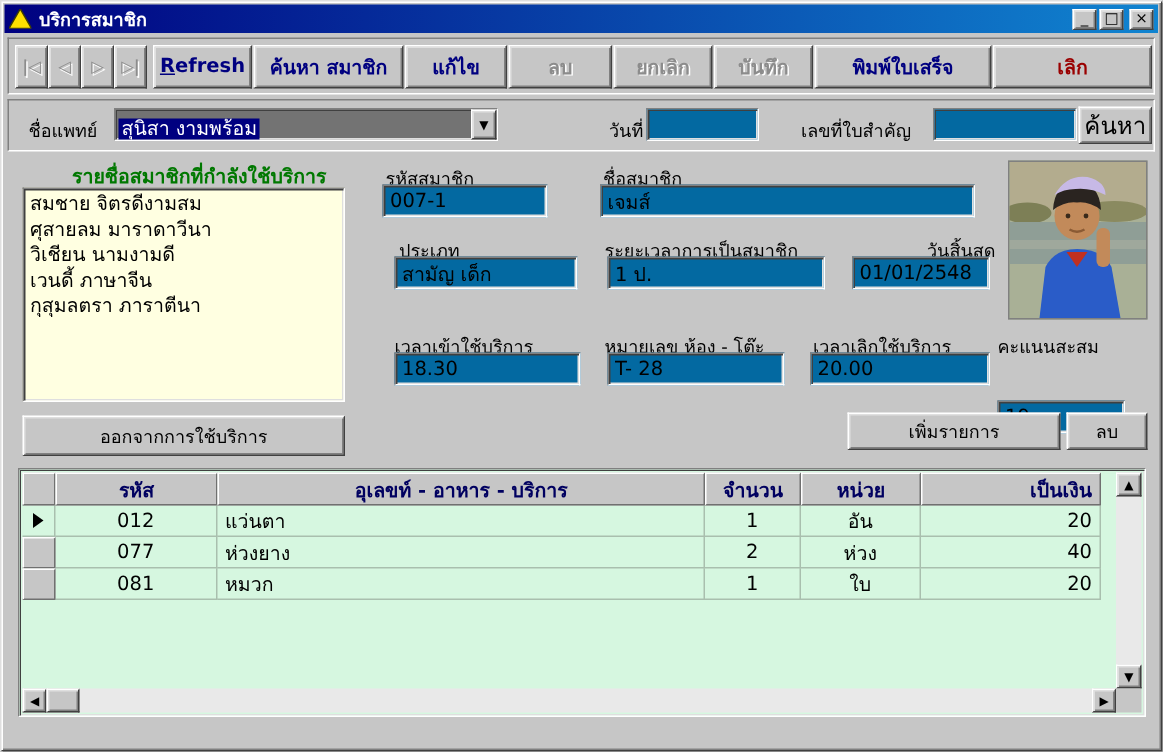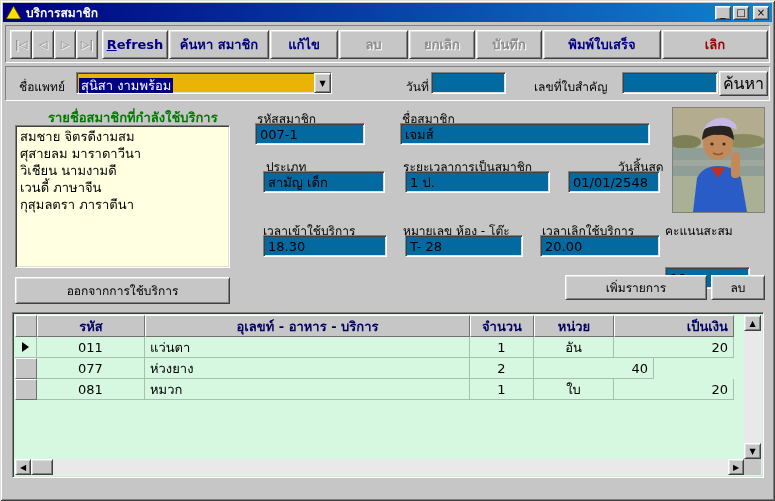--- a/index.html
+++ b/index.html
@@ -32,21 +32,21 @@
   
   .btn3d {
     background:#c6c6c6; border:1px solid; border-color:#fff #404040 #404040 #fff;
     box-shadow: inset 1px 1px 0 #dfdfdf, inset -1px -1px 0 #808080;
     display:flex; align-items:center; justify-content:center;
     font-size:13px; font-weight:bold; color:#000080; cursor:pointer; white-space:nowrap;
   }
   .btn3d.disabled { color:#8c8c8c; text-shadow:1px 1px 0 #fff; cursor:default; }
   .btn3d.red { color:#9a0000; }
   .sunken {
-    background:#eab308; border:1px solid; border-color:#808080 #fff #fff #808080;
+    background:#737373; border:1px solid; border-color:#808080 #fff #fff #808080;
     box-shadow: inset 1px 1px 0 #404040, inset -1px -1px 0 #dfdfdf;
   }
   input.field {
     position:absolute; height:22px; font-family:"DejaVu Sans",sans-serif;
     font-size:13px; padding:1px 4px; color:#000; background:#0369a1;
     border:1px solid; border-color:#808080 #fff #fff #808080;
     box-shadow: inset 1px 1px 0 #404040, inset -1px -1px 0 #dfdfdf;
   }
   .lbl { position:absolute; font-size:12px; color:#000; white-space:nowrap; }
 
@@ -243,31 +243,32 @@
         <div class="g-cell g-head c-code">รหัส</div>
         <div class="g-cell g-head c-item">อุเลขท์ - อาหาร - บริการ</div>
         <div class="g-cell g-head c-qty">จำนวน</div>
         <div class="g-cell g-head c-unit">หน่วย</div>
         <div class="g-cell g-head c-amt">เป็นเงิน</div>
       </div>
       <div class="g-row">
         <div class="g-cell c-sel">
             <span class="sel-arrow"></span>
           </div>
-        <div class="g-cell c-code">011</div>
+        <div class="g-cell c-code">012</div>
         <div class="g-cell c-item">แว่นตา</div>
         <div class="g-cell c-qty">1</div>
         <div class="g-cell c-unit">อัน</div>
         <div class="g-cell c-amt">20</div>
       </div>
       <div class="g-row">
         <div class="g-cell c-sel sel-btn"></div>
         <div class="g-cell c-code">077</div>
         <div class="g-cell c-item">ห่วงยาง</div>
         <div class="g-cell c-qty">2</div>
+        <div class="g-cell c-unit">ห่วง</div>
         <div class="g-cell c-amt">40</div>
       </div>
       <div class="g-row">
         <div class="g-cell c-sel sel-btn"></div>
         <div class="g-cell c-code">081</div>
         <div class="g-cell c-item">หมวก</div>
         <div class="g-cell c-qty">1</div>
         <div class="g-cell c-unit">ใบ</div>
         <div class="g-cell c-amt">20</div>
       </div>

